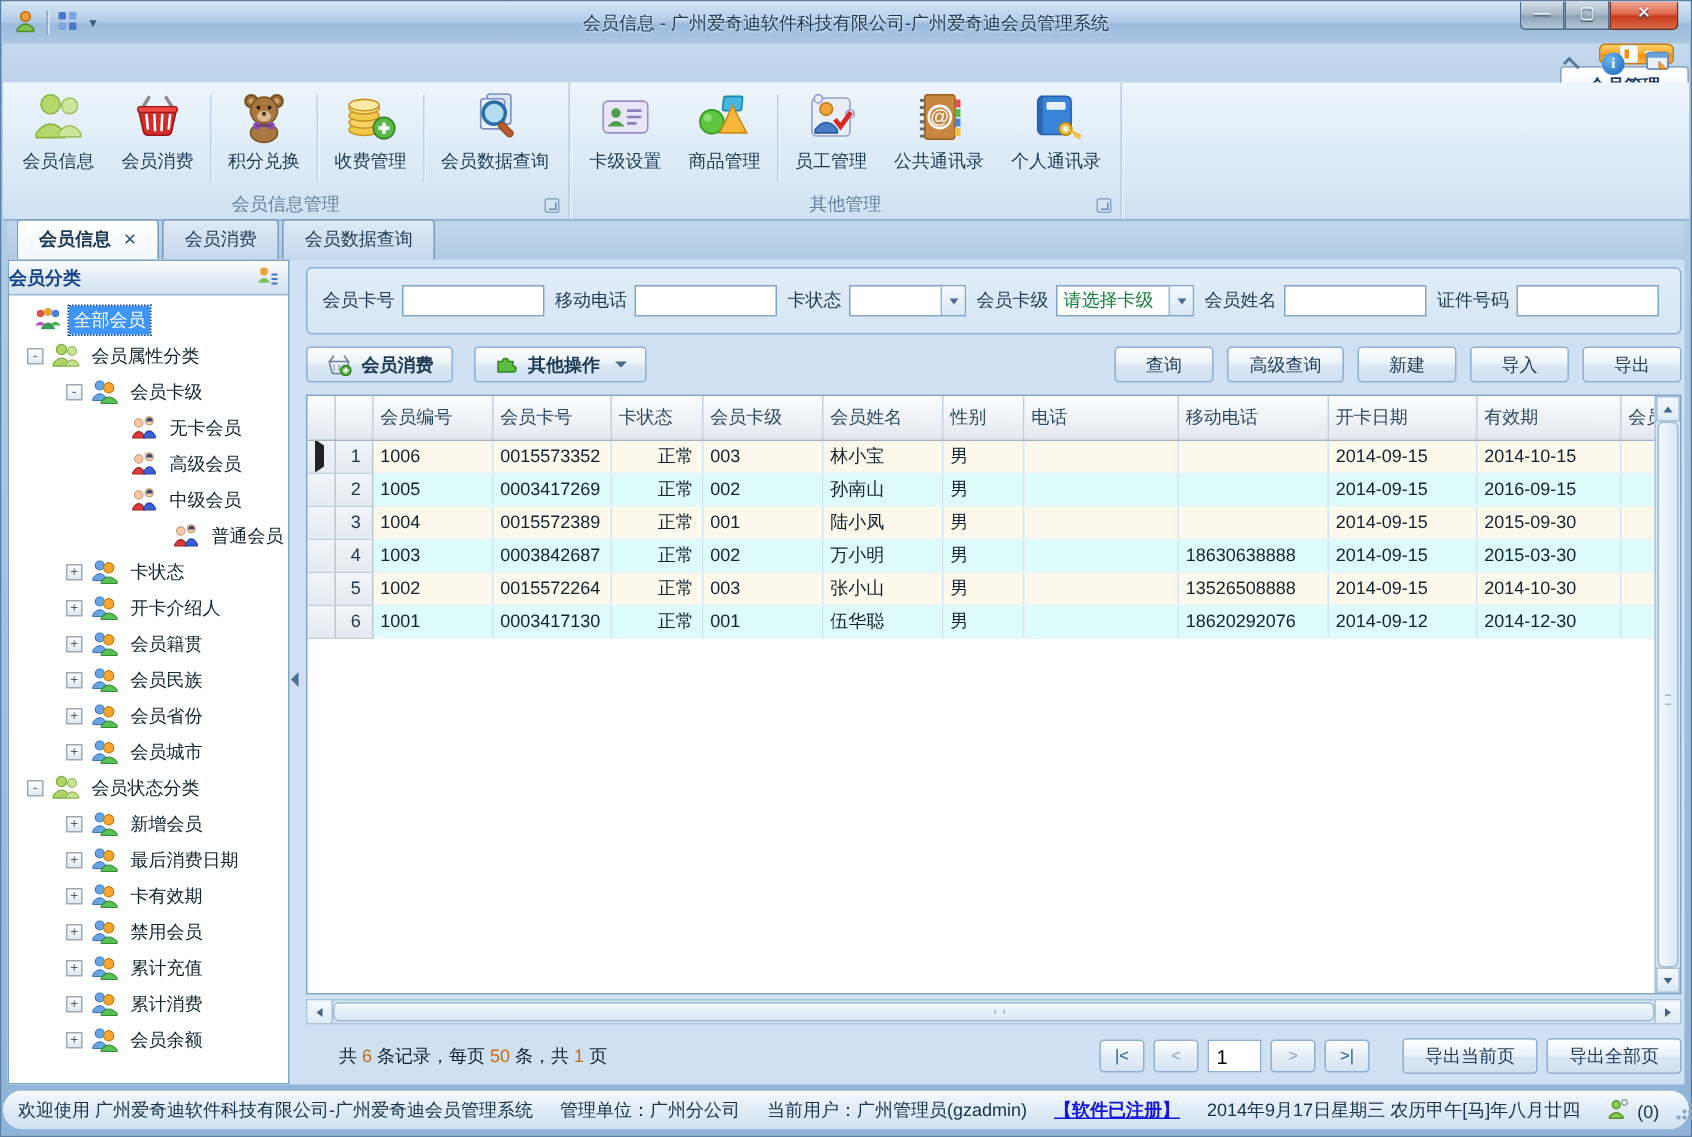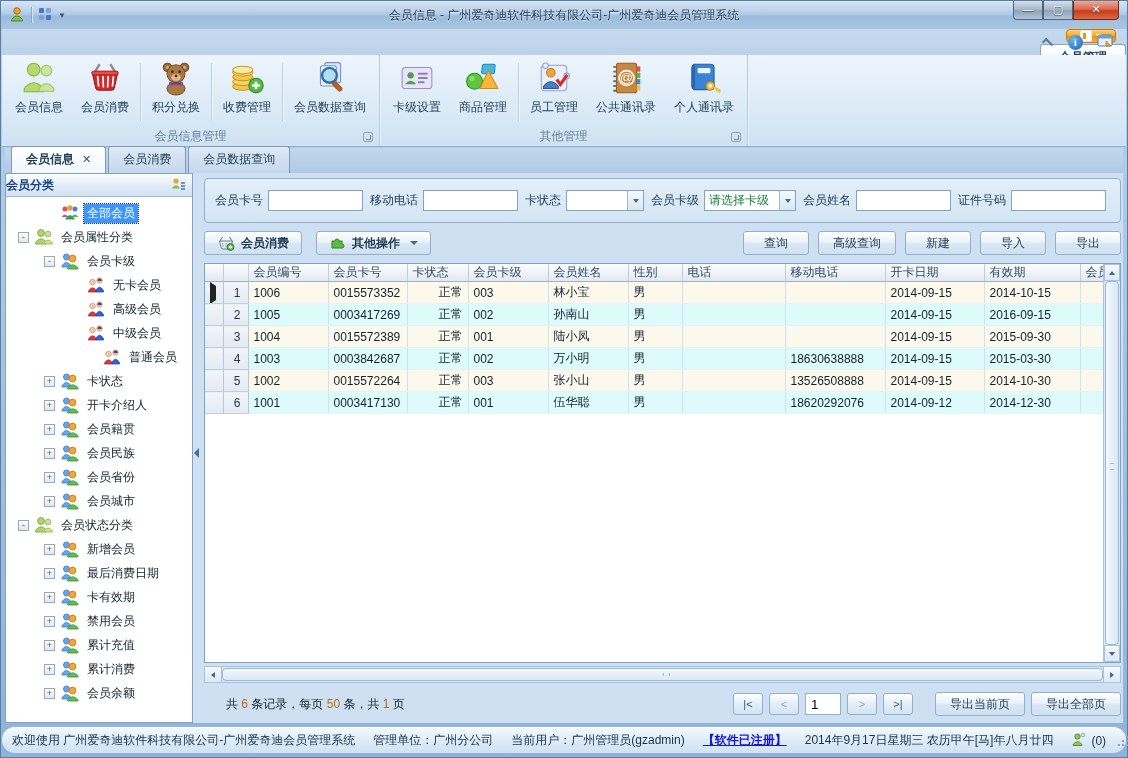--- a/index.html
+++ b/index.html
@@ -125,21 +125,21 @@
   .btn .dcaret { width:0; height:0; border-left:4px solid transparent; border-right:4px solid transparent;
     border-top:4px solid #4a6a8c; margin-left:4px; }
   .ab-right { margin-left:auto; display:flex; gap:9px; }
   .ab-right .btn { min-width:66px; }
 
   
   .grid { position:absolute; left:3px; right:2px; top:90px; height:400px; background:#fff;
     border:1px solid #7fa3c6; }
   .grid-scroll { position:absolute; left:0; top:0; right:17px; bottom:0; overflow:hidden; }
   table.dgrid { border-collapse:collapse; table-layout:fixed; width:905px; }
-  .dgrid th { height:17px; background:linear-gradient(#fdfdfe,#edf1f6 60%,#e2e8ef);
+  .dgrid th { height:29px; background:linear-gradient(#fdfdfe,#edf1f6 60%,#e2e8ef);
     border-right:1px solid #c3cdd9; border-bottom:1px solid #9fb4c8; font-weight:normal;
     color:#2c4a66; text-align:left; padding:0 5px; overflow:hidden; white-space:nowrap; }
   .dgrid td { height:22px; border-right:1px solid #cfe2ee; border-bottom:1px solid #e6f2f8;
     padding:0 5px; overflow:hidden; white-space:nowrap; color:#10222f; }
   .dgrid tr.odd td { background:#fcf8ec; }
   .dgrid tr.even td { background:#defbfb; }
   .dgrid td.sel-cell, .dgrid td.num-cell { background:linear-gradient(#f2f5f9,#e4eaf1) !important;
     border-right:1px solid #b9c6d4; border-bottom:1px solid #c3cedb; color:#22384c; }
   .dgrid td.num-cell { text-align:right; padding-right:7px; }
   .dgrid td.ralign { text-align:right; }
@@ -406,21 +406,21 @@
         <span class="sb-title">会员分类</span>
         <span class="sb-hicon">
           <svg width="16" height="16" viewBox="0 0 16 16">
               <circle cx="6" cy="4" r="2.6" fill="#f0a030"></circle>
               <path d="M2.5 10.5 q3.5 -4.5 7 0 v1 h-7 z" fill="#7cc24e"></path>
               <path d="M11 6 h4 M11 9 h4 M11 12 h4" stroke="#4a78b0" stroke-width="1.4"></path>
             </svg>
         </span>
       </div>
       <div class="tree" id="tree">
-          <div class="titem sel" style="padding-left: 38px;">
+          <div class="titem sel" style="">
             <span class="tspacer"></span>
             <span class="ticon">
               <svg width="20" height="18" viewBox="0 0 20 18">
                 <circle cx="5" cy="5" r="2.5" fill="#e05050"></circle>
                 <circle cx="15" cy="5" r="2.5" fill="#4a7de0"></circle>
                 <circle cx="10" cy="4" r="2.7" fill="#f0a030"></circle>
                 <path d="M1.5 13 q3.5 -5 7 0 z" fill="#c050c0"></path>
                 <path d="M11.5 13 q3.5 -5 7 0 z" fill="#50b050"></path>
                 <path d="M5.5 14.5 q4.5 -7 9 0 v1 h-9 z" fill="#3a9a5a"></path>
               </svg>
@@ -483,21 +483,21 @@
               <svg width="20" height="18" viewBox="0 0 20 18">
                 <circle cx="6.5" cy="6" r="2.8" fill="#f3c9a8" stroke="#c89070" stroke-width="0.7"></circle>
                 <path d="M2.5 15 q4 -6.5 8 0 v1 h-8 z" fill="#d93a3a" stroke="#a02020" stroke-width="0.7"></path>
                 <circle cx="13.5" cy="4.5" r="2.7" fill="#f3c9a8" stroke="#c89070" stroke-width="0.7"></circle>
                 <path d="M12 3 a3 3 0 0 1 3.2 0 l0.6 2 h-4.4 z" fill="#3a4a7a"></path>
                 <path d="M9.8 14.5 q3.7 -6.5 7.7 0 v1.5 h-7.7 z" fill="#3a5fd9" stroke="#24409a" stroke-width="0.7"></path>
               </svg>
             </span>
             <span class="tlabel">中级会员</span>
           </div>
-          <div class="titem" style="padding-left: 52px; margin-left: 28px;">
+          <div class="titem" style="padding-left: 92px;">
             <span class="tspacer"></span>
             <span class="ticon">
               <svg width="20" height="18" viewBox="0 0 20 18">
                 <circle cx="6.5" cy="6" r="2.8" fill="#f3c9a8" stroke="#c89070" stroke-width="0.7"></circle>
                 <path d="M2.5 15 q4 -6.5 8 0 v1 h-8 z" fill="#d93a3a" stroke="#a02020" stroke-width="0.7"></path>
                 <circle cx="13.5" cy="4.5" r="2.7" fill="#f3c9a8" stroke="#c89070" stroke-width="0.7"></circle>
                 <path d="M12 3 a3 3 0 0 1 3.2 0 l0.6 2 h-4.4 z" fill="#3a4a7a"></path>
                 <path d="M9.8 14.5 q3.7 -6.5 7.7 0 v1.5 h-7.7 z" fill="#3a5fd9" stroke="#24409a" stroke-width="0.7"></path>
               </svg>
             </span>

